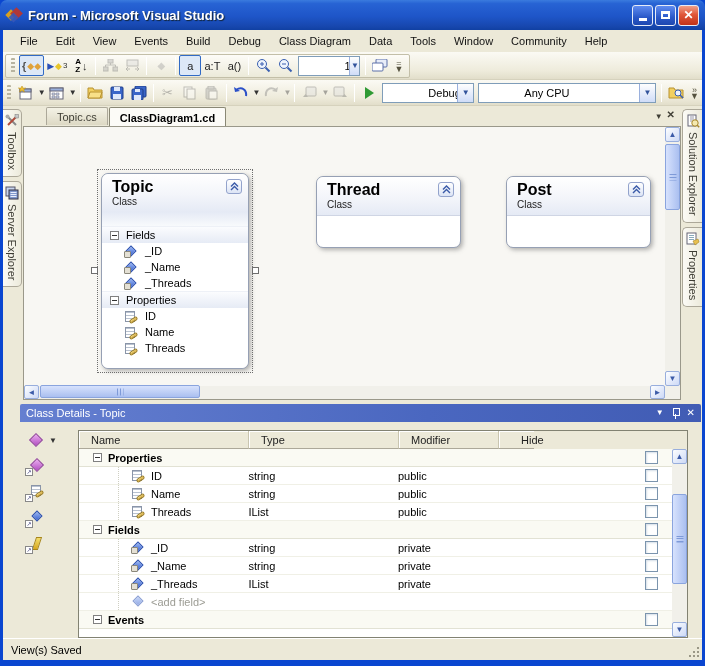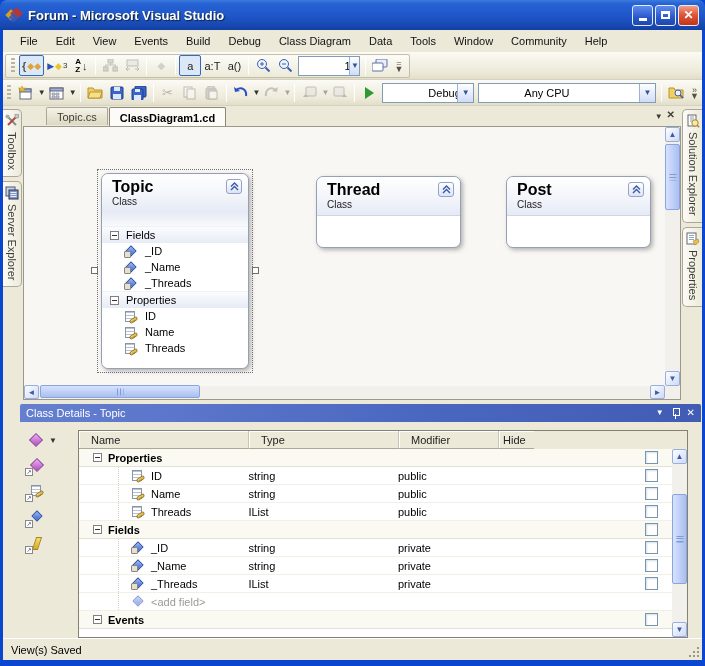--- a/index.html
+++ b/index.html
@@ -115,21 +115,21 @@
   .pin-ic::before { content:""; position:absolute; left:2px; top:0; width:5px; height:6px; border:1px solid #fff; background:transparent; }
   .pin-ic::after { content:""; position:absolute; left:4px; top:6px; width:1px; height:5px; background:#fff; }
 
   .dp-tools { position:absolute; left:8px; top:28px; width:44px; display:flex; flex-direction:column; gap:6px; }
   .dp-tool { display:flex; align-items:center; gap:3px; height:20px; }
   .dp-tool .ic { position:relative; width:18px; height:16px; }
 
   .dtable { position:absolute; left:59px; top:28px; width:610px; height:208px; background:#fff; border:1px solid #828272; overflow:hidden; }
   .thead { display:flex; height:18px; background:#ece9d8; }
   .th { border-right:1px solid #c9c5b0; border-bottom:1px solid #aca899; box-shadow:inset 1px 1px 0 #fff; display:flex; align-items:center; padding-left:12px; color:#222; }
-  .c-name { width:170px; } .c-type { width:150px; } .c-mod { width:100px; } .c-sum { width:140px; } .c-hide { width:35px; padding-left:4px; }
+  .c-name { width:170px; } .c-type { width:150px; } .c-mod { width:100px; } .c-sum { width:140px; } .c-hide { width:35px; padding-left:22px; }
   .tbody { position:absolute; left:0; top:18px; right:15px; bottom:0; overflow:hidden; }
   .trow { display:flex; height:18px; border-bottom:1px solid #f0f0e6; align-items:center; background:#fff; }
   .trow.group { background:#fafaf3; border-bottom:1px solid #e2e2d4; font-weight:bold; }
   .trow .cell { display:flex; align-items:center; height:100%; overflow:hidden; }
   .cell.name { width:170px; gap:6px; }
   .cell.type { width:150px; } .cell.mod { width:100px; } .cell.sum { width:140px; }
   .cell.hide { width:35px; justify-content:flex-start; padding-left:8px; }
   .ind-g { width:8px; flex:none; } .ind-i { width:40px; flex:none; border-right:1px dotted #cfcfc2; height:100%; margin-right:6px; }
   .addrow { color:#9c9c94; }
   .cb { width:13px; height:13px; background:#fff; border:1px solid #7b94ad; box-shadow:inset 1px 1px 2px #d6dfe8; }

